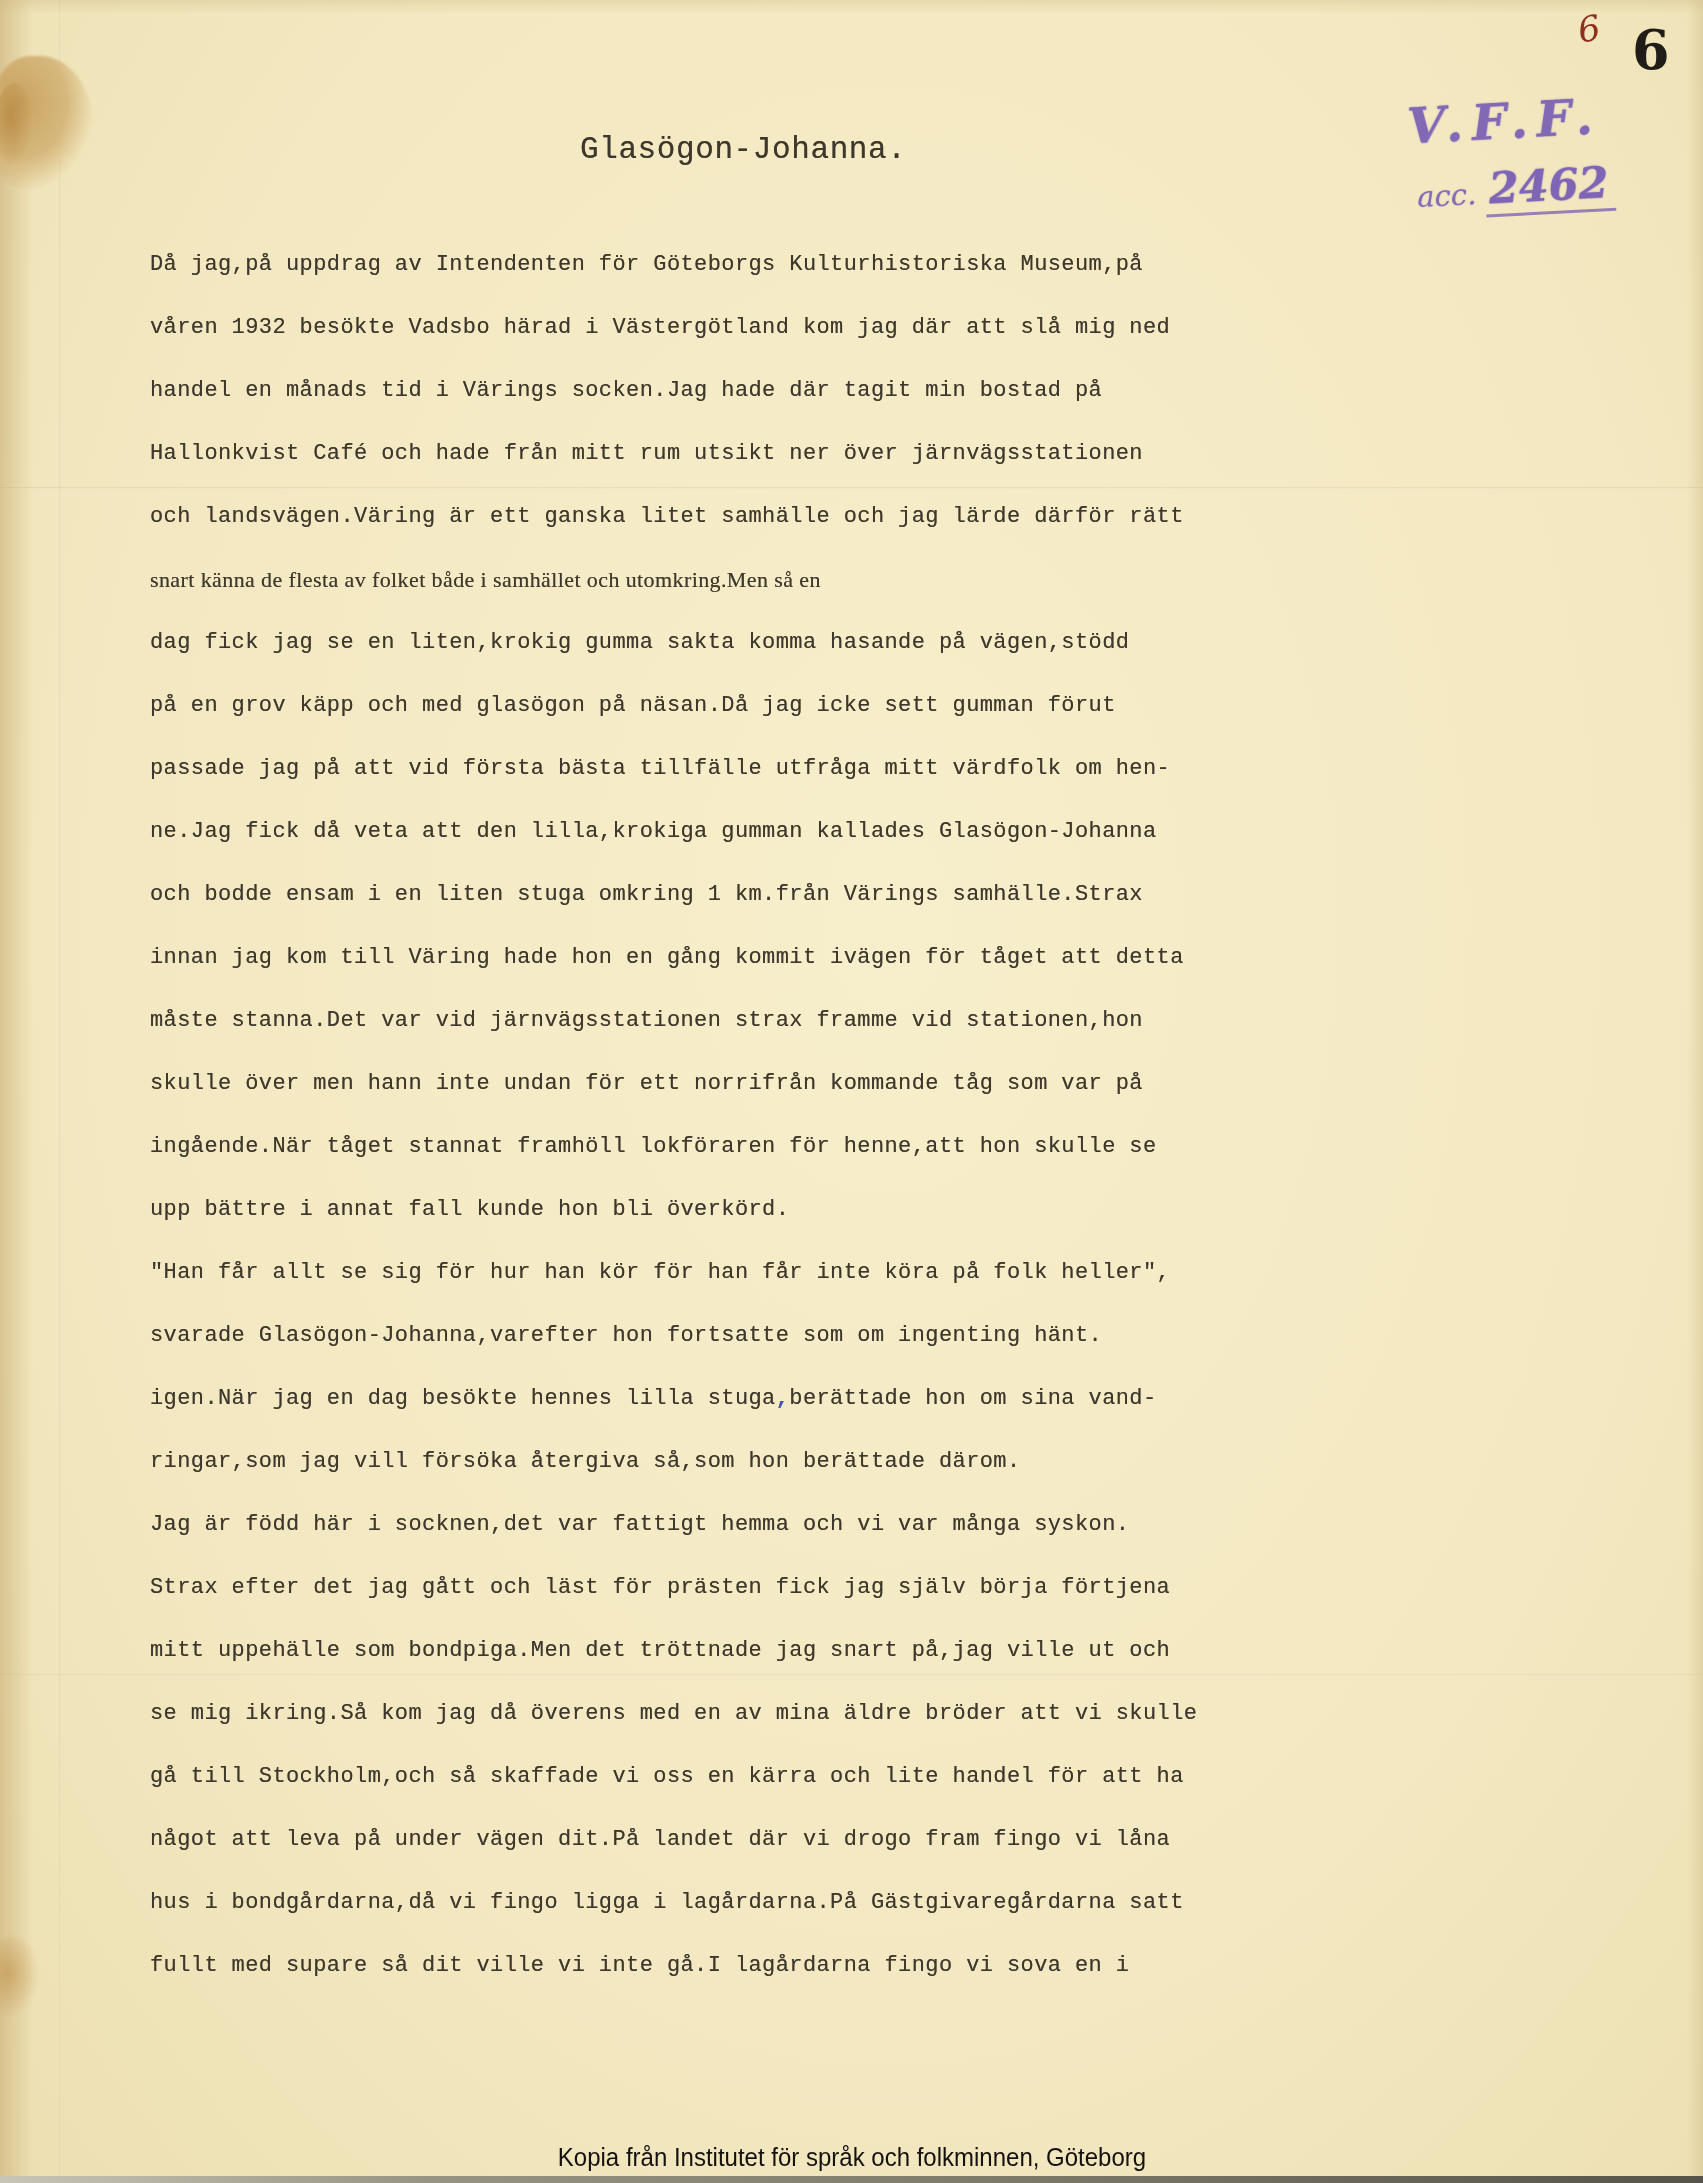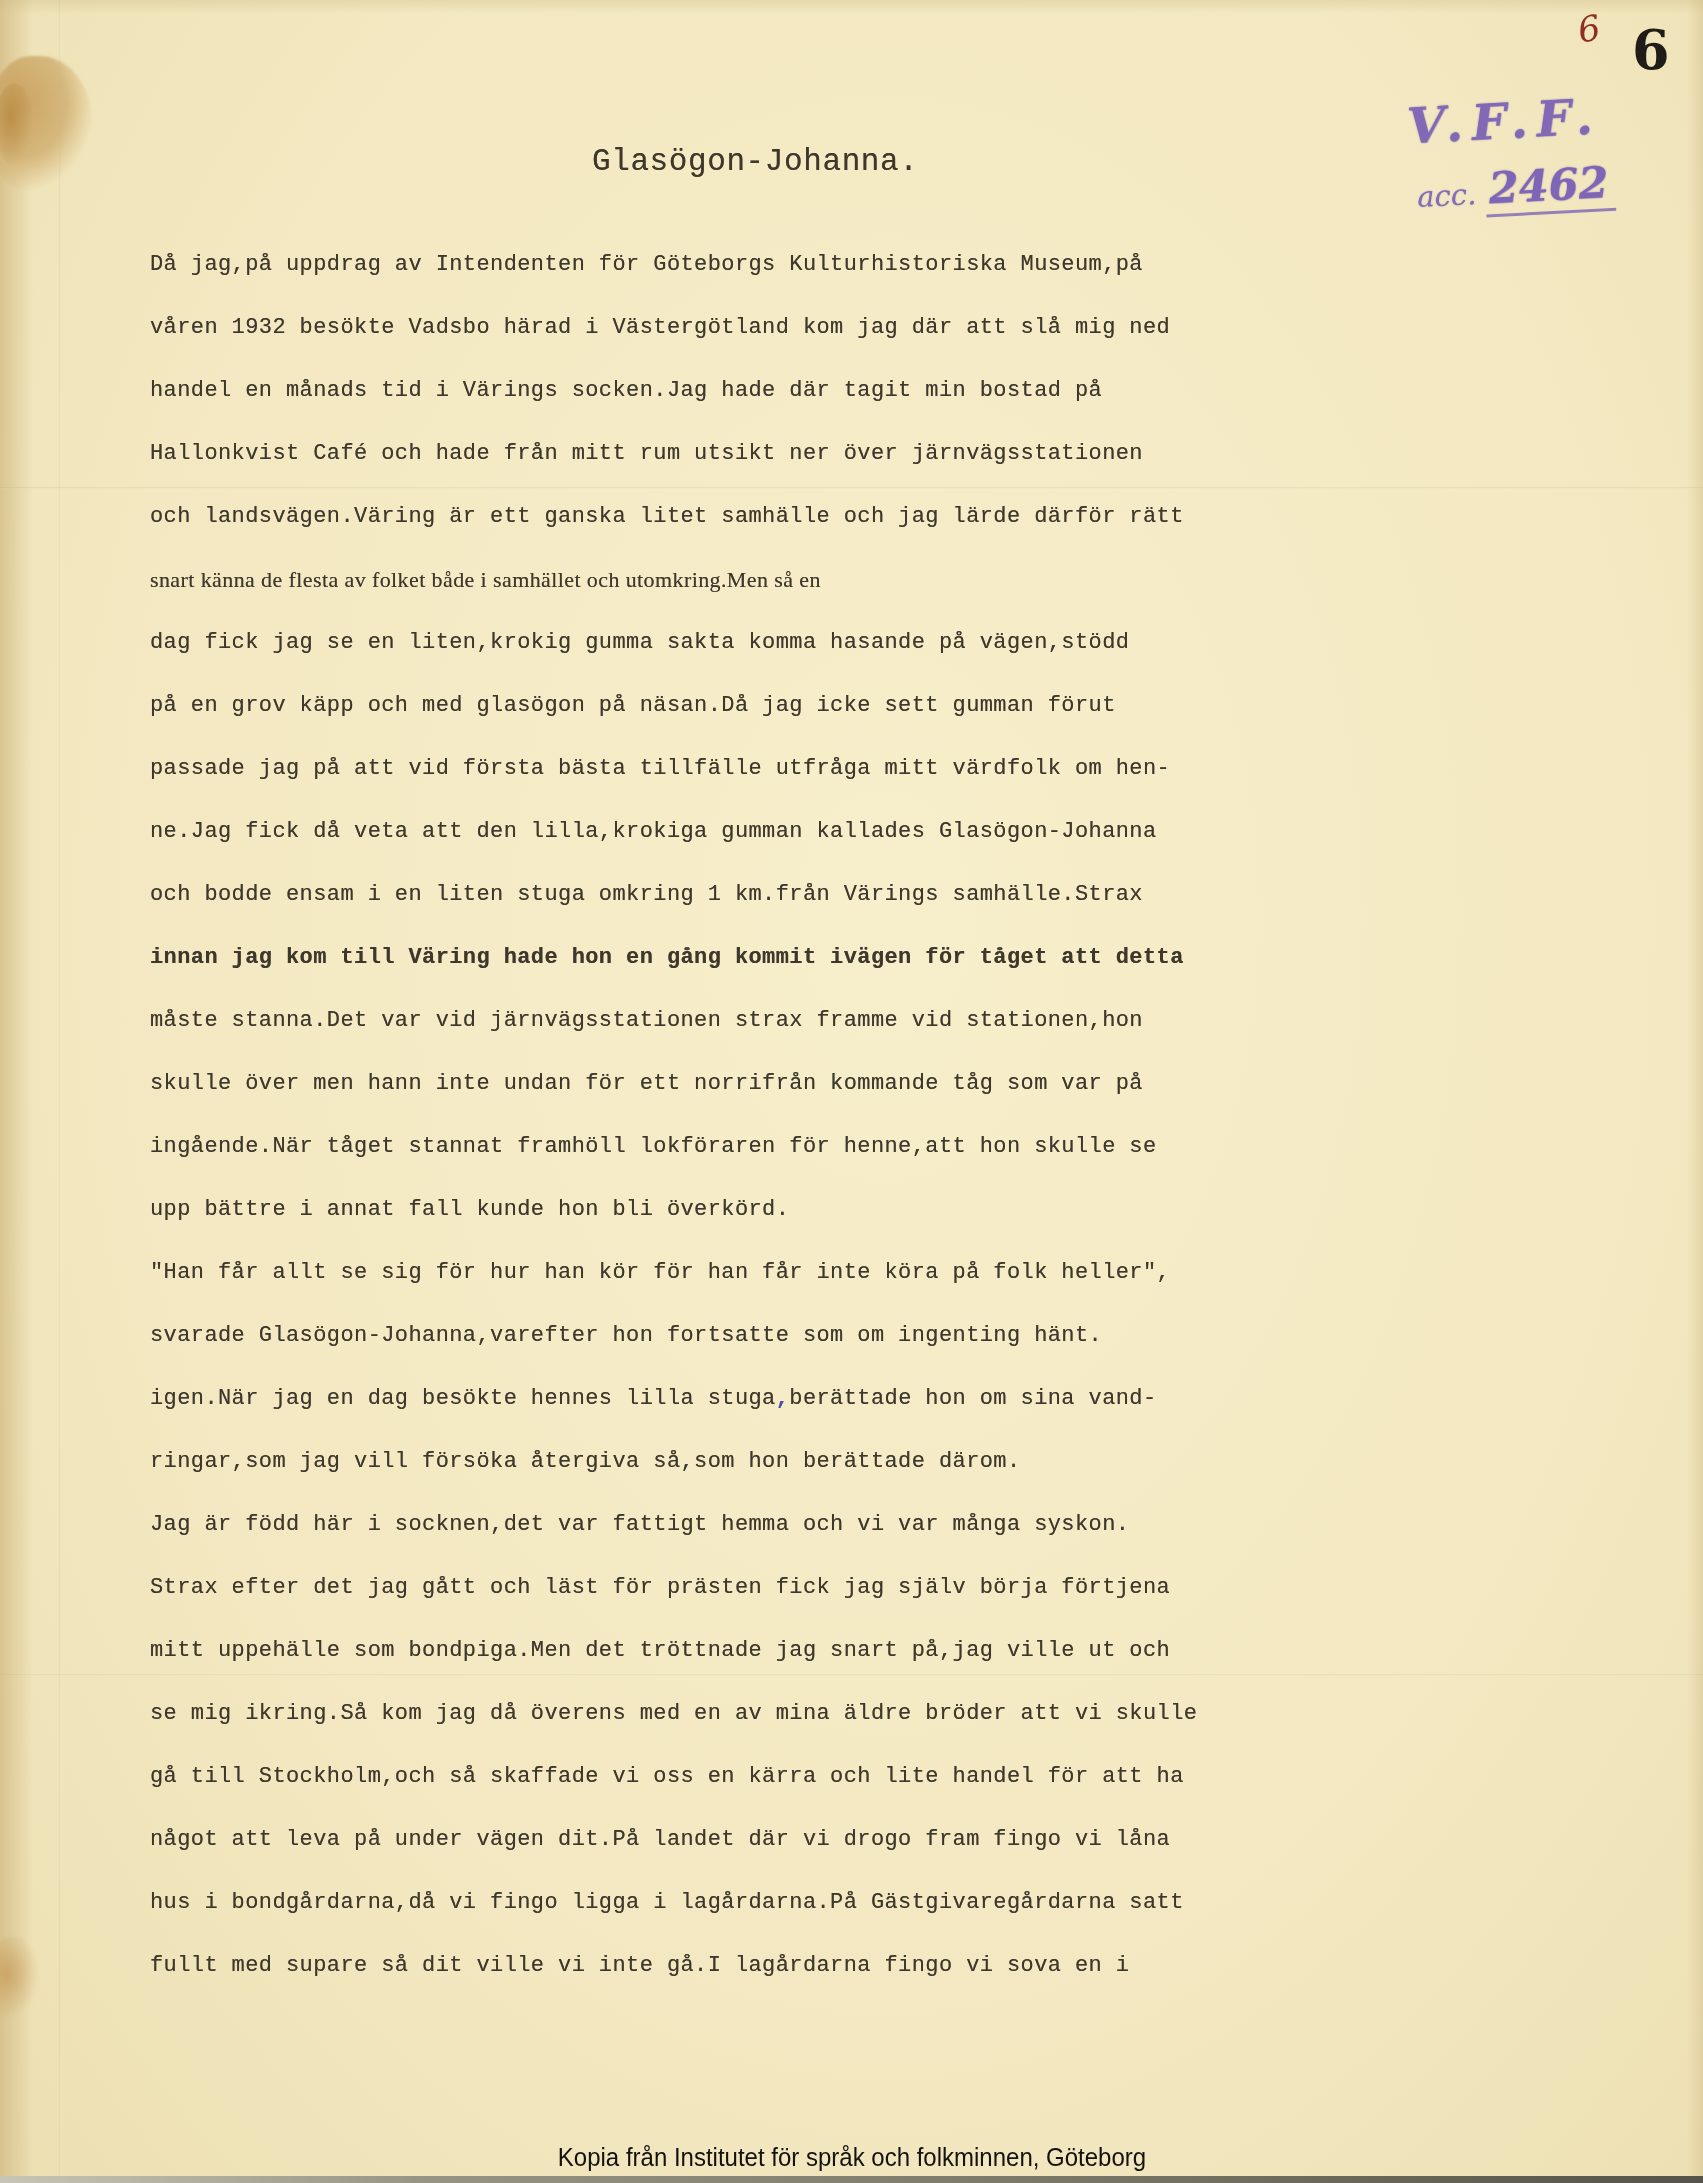--- a/index.html
+++ b/index.html
@@ -35,21 +35,21 @@
     background:radial-gradient(ellipse at 40% 40%, #b88a43 0%, rgba(200,160,95,0) 70%);
     border-radius:50%;opacity:.8;filter:blur(0.6px);}
   .stain-bottom-left{position:absolute;left:-10.2px;top:1936px;width:50px;height:83px;
     background:radial-gradient(ellipse at 35% 45%, #c49853 0%, rgba(210,180,120,0) 70%);
     border-radius:50% 60% 60% 45%;opacity:.7;filter:blur(1.3px);}
   .bottom-edge{position:absolute;left:0;right:0;bottom:0;height:7px;
     background:linear-gradient(to right,#c9c5b6 0%,#989484 25%,#7d7969 60%,#56534a 100%);}
 
   
   .doc-title{
-    position:absolute;left:576px;top:128px;margin:16px;
+    position:absolute;left:576px;top:128px;margin:4px;
     font-size:31px;font-weight:normal;letter-spacing:0.6px;
     color:#3e382c;text-shadow:0 0 0.6px rgba(62,56,44,.65);
     white-space:pre;}
   .typewriter{position:absolute;left:150px;top:245px;}
   .typewriter .line{
     height:63px;line-height:40px;white-space:pre;
     font-size:22px;letter-spacing:0.4px;
     color:#3e382c;text-shadow:0 0 0.6px rgba(62,56,44,.6);}
   .ink-blue{color:#4553ae;text-shadow:0 0 0.6px rgba(69,83,174,.6);font-weight:bold;}
 
@@ -127,21 +127,21 @@
       <div class="line" style="color: rgb(62, 56, 44);"><span>våren 1932 besökte Vadsbo härad i Västergötland kom jag där att slå mig ned</span></div>
       <div class="line" style="color: rgb(62, 56, 44);"><span>handel en månads tid i Värings socken.Jag hade där tagit min bostad på</span></div>
       <div class="line" style="color: rgb(62, 56, 44);"><span>Hallonkvist Café och hade från mitt rum utsikt ner över järnvägsstationen</span></div>
       <div class="line" style="color: rgb(62, 56, 44);"><span>och landsvägen.Väring är ett ganska litet samhälle och jag lärde därför rätt</span></div>
       <div class="line" style="color: rgb(62, 56, 44); font-family: Liberation Serif, serif;"><span>snart känna de flesta av folket både i samhället och utomkring.Men så en</span></div>
       <div class="line" style="color: rgb(62, 56, 44);"><span>dag fick jag se en liten,krokig gumma sakta komma hasande på vägen,stödd</span></div>
       <div class="line" style="color: rgb(62, 56, 44);"><span>på en grov käpp och med glasögon på näsan.Då jag icke sett gumman förut</span></div>
       <div class="line" style="color: rgb(62, 56, 44);"><span>passade jag på att vid första bästa tillfälle utfråga mitt värdfolk om hen-</span></div>
       <div class="line" style="color: rgb(62, 56, 44);"><span>ne.Jag fick då veta att den lilla,krokiga gumman kallades Glasögon-Johanna</span></div>
       <div class="line" style="color: rgb(62, 56, 44);"><span>och bodde ensam i en liten stuga omkring 1 km.från Värings samhälle.Strax</span></div>
-      <div class="line" style="color: rgb(62, 56, 44); font-weight: bold;"><span>innan jag kom till Väring hade hon en gång kommit ivägen för tåget att detta</span></div>
+      <div class="line" style="color: rgb(62, 56, 44);"><span>innan jag kom till Väring hade hon en gång kommit ivägen för tåget att detta</span></div>
       <div class="line" style="color: rgb(62, 56, 44);"><span>måste stanna.Det var vid järnvägsstationen strax framme vid stationen,hon</span></div>
       <div class="line" style="color: rgb(62, 56, 44);"><span>skulle över men hann inte undan för ett norrifrån kommande tåg som var på</span></div>
       <div class="line" style="color: rgb(62, 56, 44);"><span>ingående.När tåget stannat framhöll lokföraren för henne,att hon skulle se</span></div>
       <div class="line" style="color: rgb(62, 56, 44);"><span>upp bättre i annat fall kunde hon bli överkörd.</span></div>
       <div class="line" style="color: rgb(62, 56, 44);"><span>"Han får allt se sig för hur han kör för han får inte köra på folk heller",</span></div>
       <div class="line" style="color: rgb(62, 56, 44);"><span>svarade Glasögon-Johanna,varefter hon fortsatte som om ingenting hänt.</span></div>
       <div class="line" style="color: rgb(62, 56, 44);"><span>igen.När jag en dag besökte hennes lilla stuga</span><span class="ink-blue">,</span><span>berättade hon om sina vand-</span></div>
       <div class="line" style="color: rgb(62, 56, 44);"><span>ringar,som jag vill försöka återgiva så,som hon berättade därom.</span></div>
       <div class="line" style="color: rgb(62, 56, 44);"><span>Jag är född här i socknen,det var fattigt hemma och vi var många syskon.</span></div>
       <div class="line" style="color: rgb(62, 56, 44);"><span>Strax efter det jag gått och läst för prästen fick jag själv börja förtjena</span></div>

